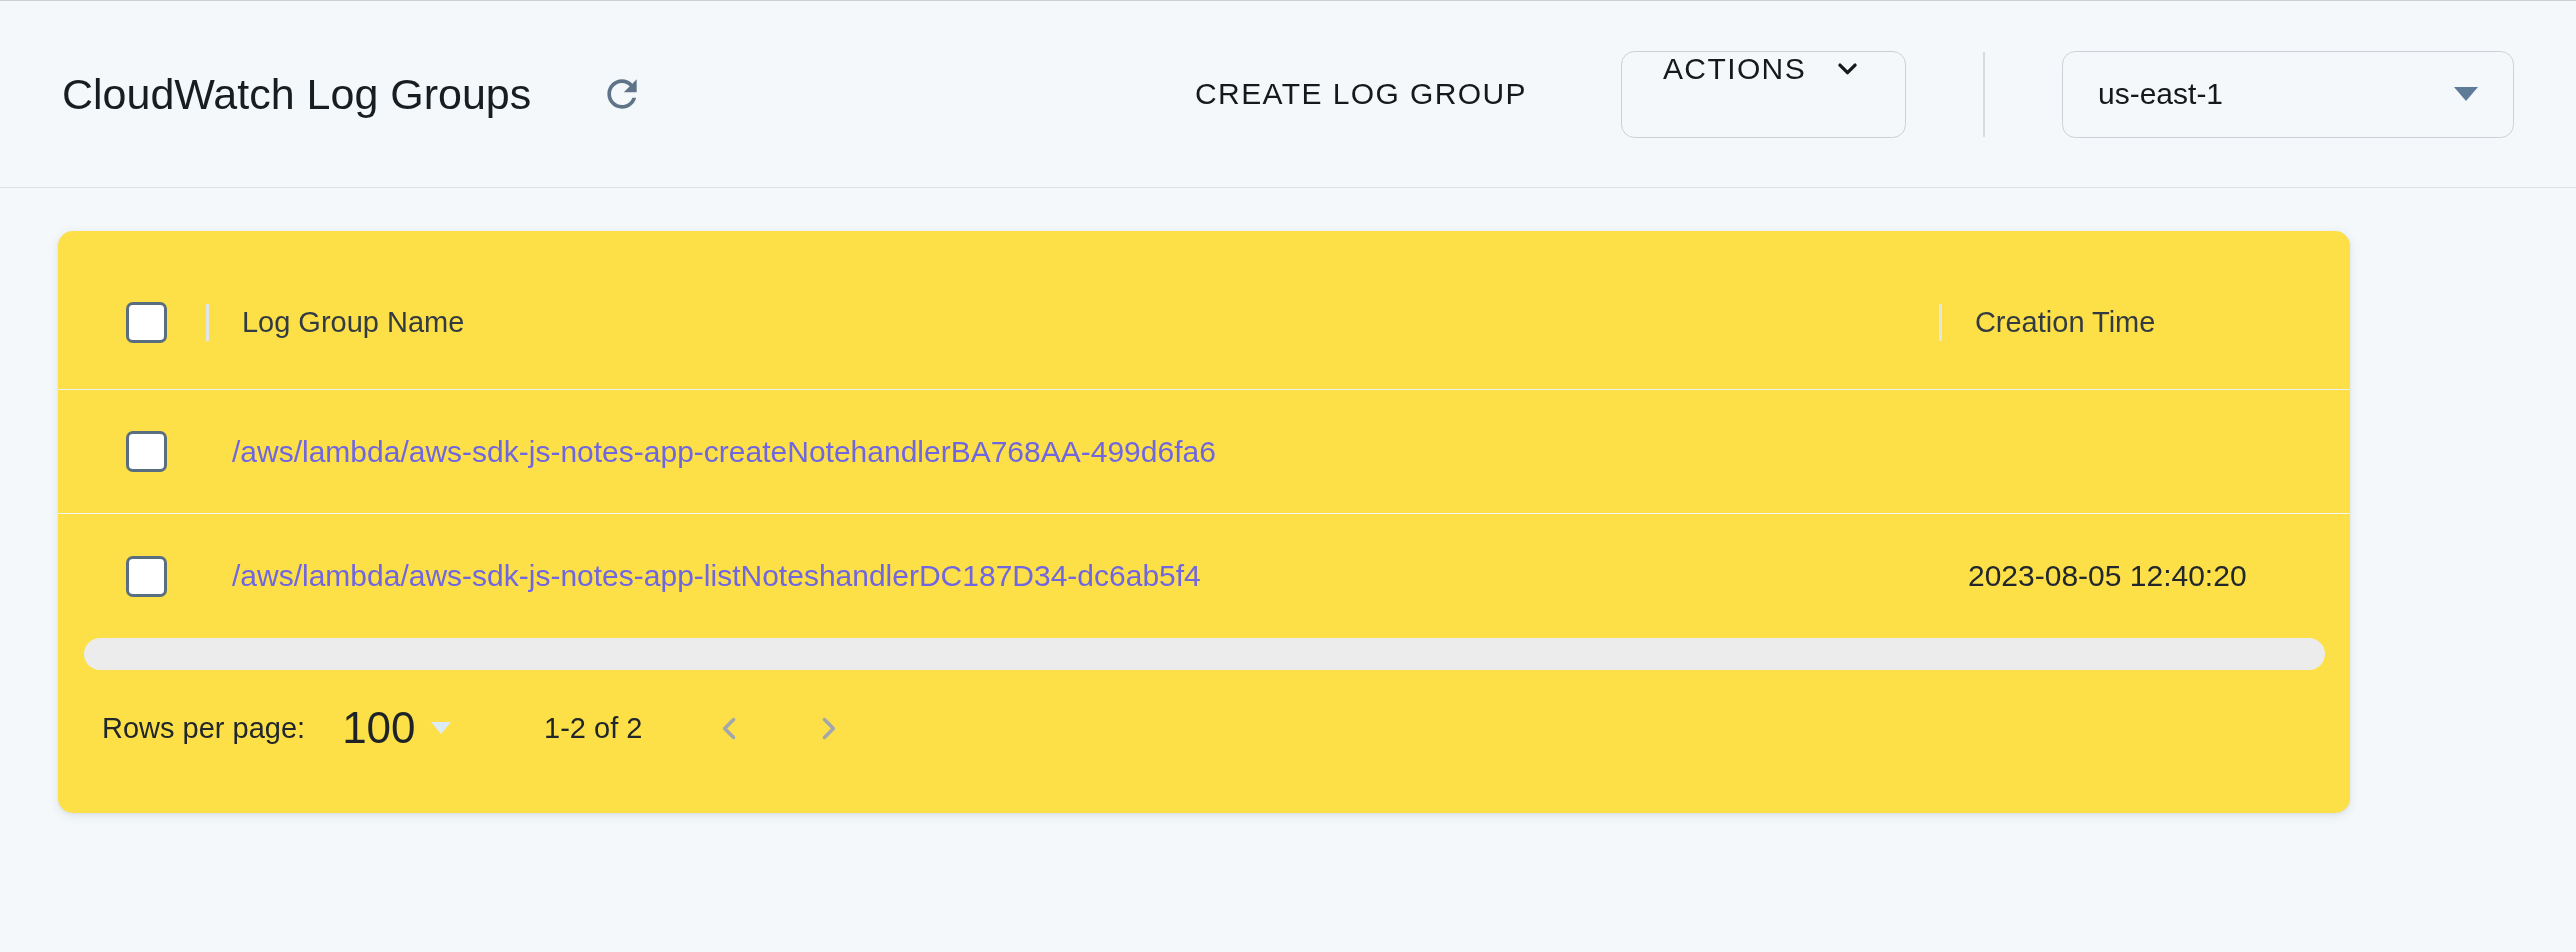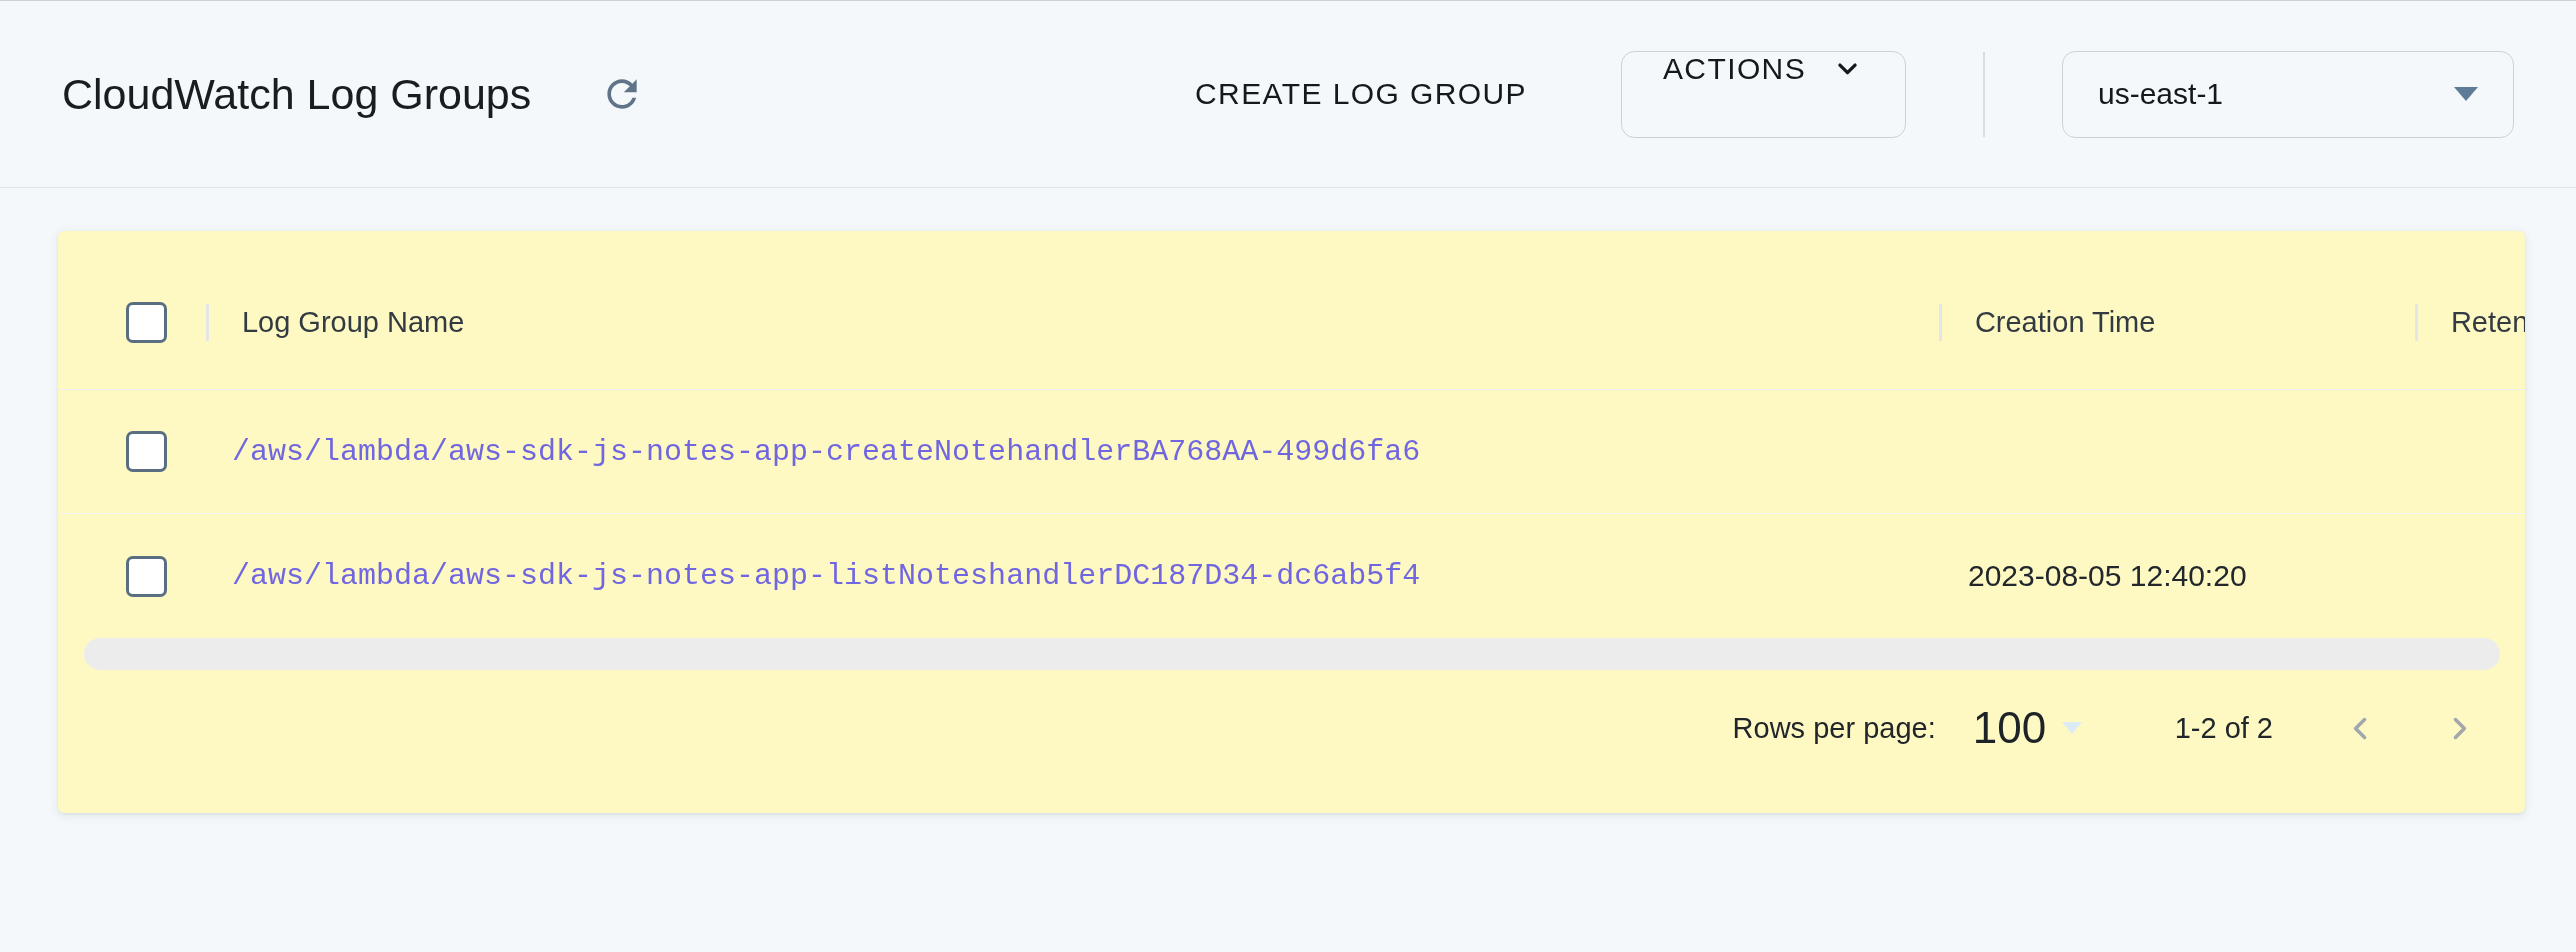--- a/index.html
+++ b/index.html
@@ -57,23 +57,23 @@
   }
   .caret-down {
     width:0; height:0;
     border-left:12.6px solid transparent;
     border-right:12.6px solid transparent;
     border-top:14.5px solid #5e7c97;
   }
   
   .card {
     position:absolute; left:58px; top:230px;
-    width:2467px; height:582px;
-    background:#fef9c3;
-    border-radius:6px;
+    width:2292px; height:582px;
+    background:#fde047;
+    border-radius:15px;
     box-shadow:0 2.9px 9.7px rgba(40,60,80,0.10), 0 1px 2.9px rgba(0,0,0,0.05);
     overflow:hidden;
     display:flex; flex-direction:column;
   }
   .thead {
     height:159px;
     padding-top:25px;
     display:flex; align-items:center;
     border-bottom:1.9px solid #edeff1;
     font-size:29px; color:#333b42;
@@ -93,31 +93,31 @@
   .col-div {
     width:2.9px; height:37px; background:#e3e6e9; flex:none;
   }
   .thead .col-div { margin-right:33px; }
   .checkbox {
     width:41px; height:41px; flex:none;
     border:3.4px solid #5a6e81; border-radius:6.8px;
     background:#ffffff; cursor:pointer;
   }
   .link {
-    color:#7066e0; text-decoration:none; cursor:pointer;font-family:Liberation Mono, monospace;
+    color:#7066e0; text-decoration:none; cursor:pointer;
   }
   .time-val { color:#21272c; }
   .hscrollbar {
     height:32px; margin:0 25px 0 26px; flex:none;
     background:#ececec; border-radius:16.4px; cursor:pointer;
   }
   
   .pagination {
     height:116px;
-    display:flex; align-items:center; justify-content:flex-end;
+    display:flex; align-items:center; 
     padding-right:46px;
     font-size:29px; color:#21262b;margin-left:44px;
   }
   .rpp-select {
     margin-left:37px;
     display:flex; align-items:center;
     background:none; border:none; cursor:pointer;
     font-family:"Liberation Sans", sans-serif;
     font-size:44px; color:#1d2327;
   }

